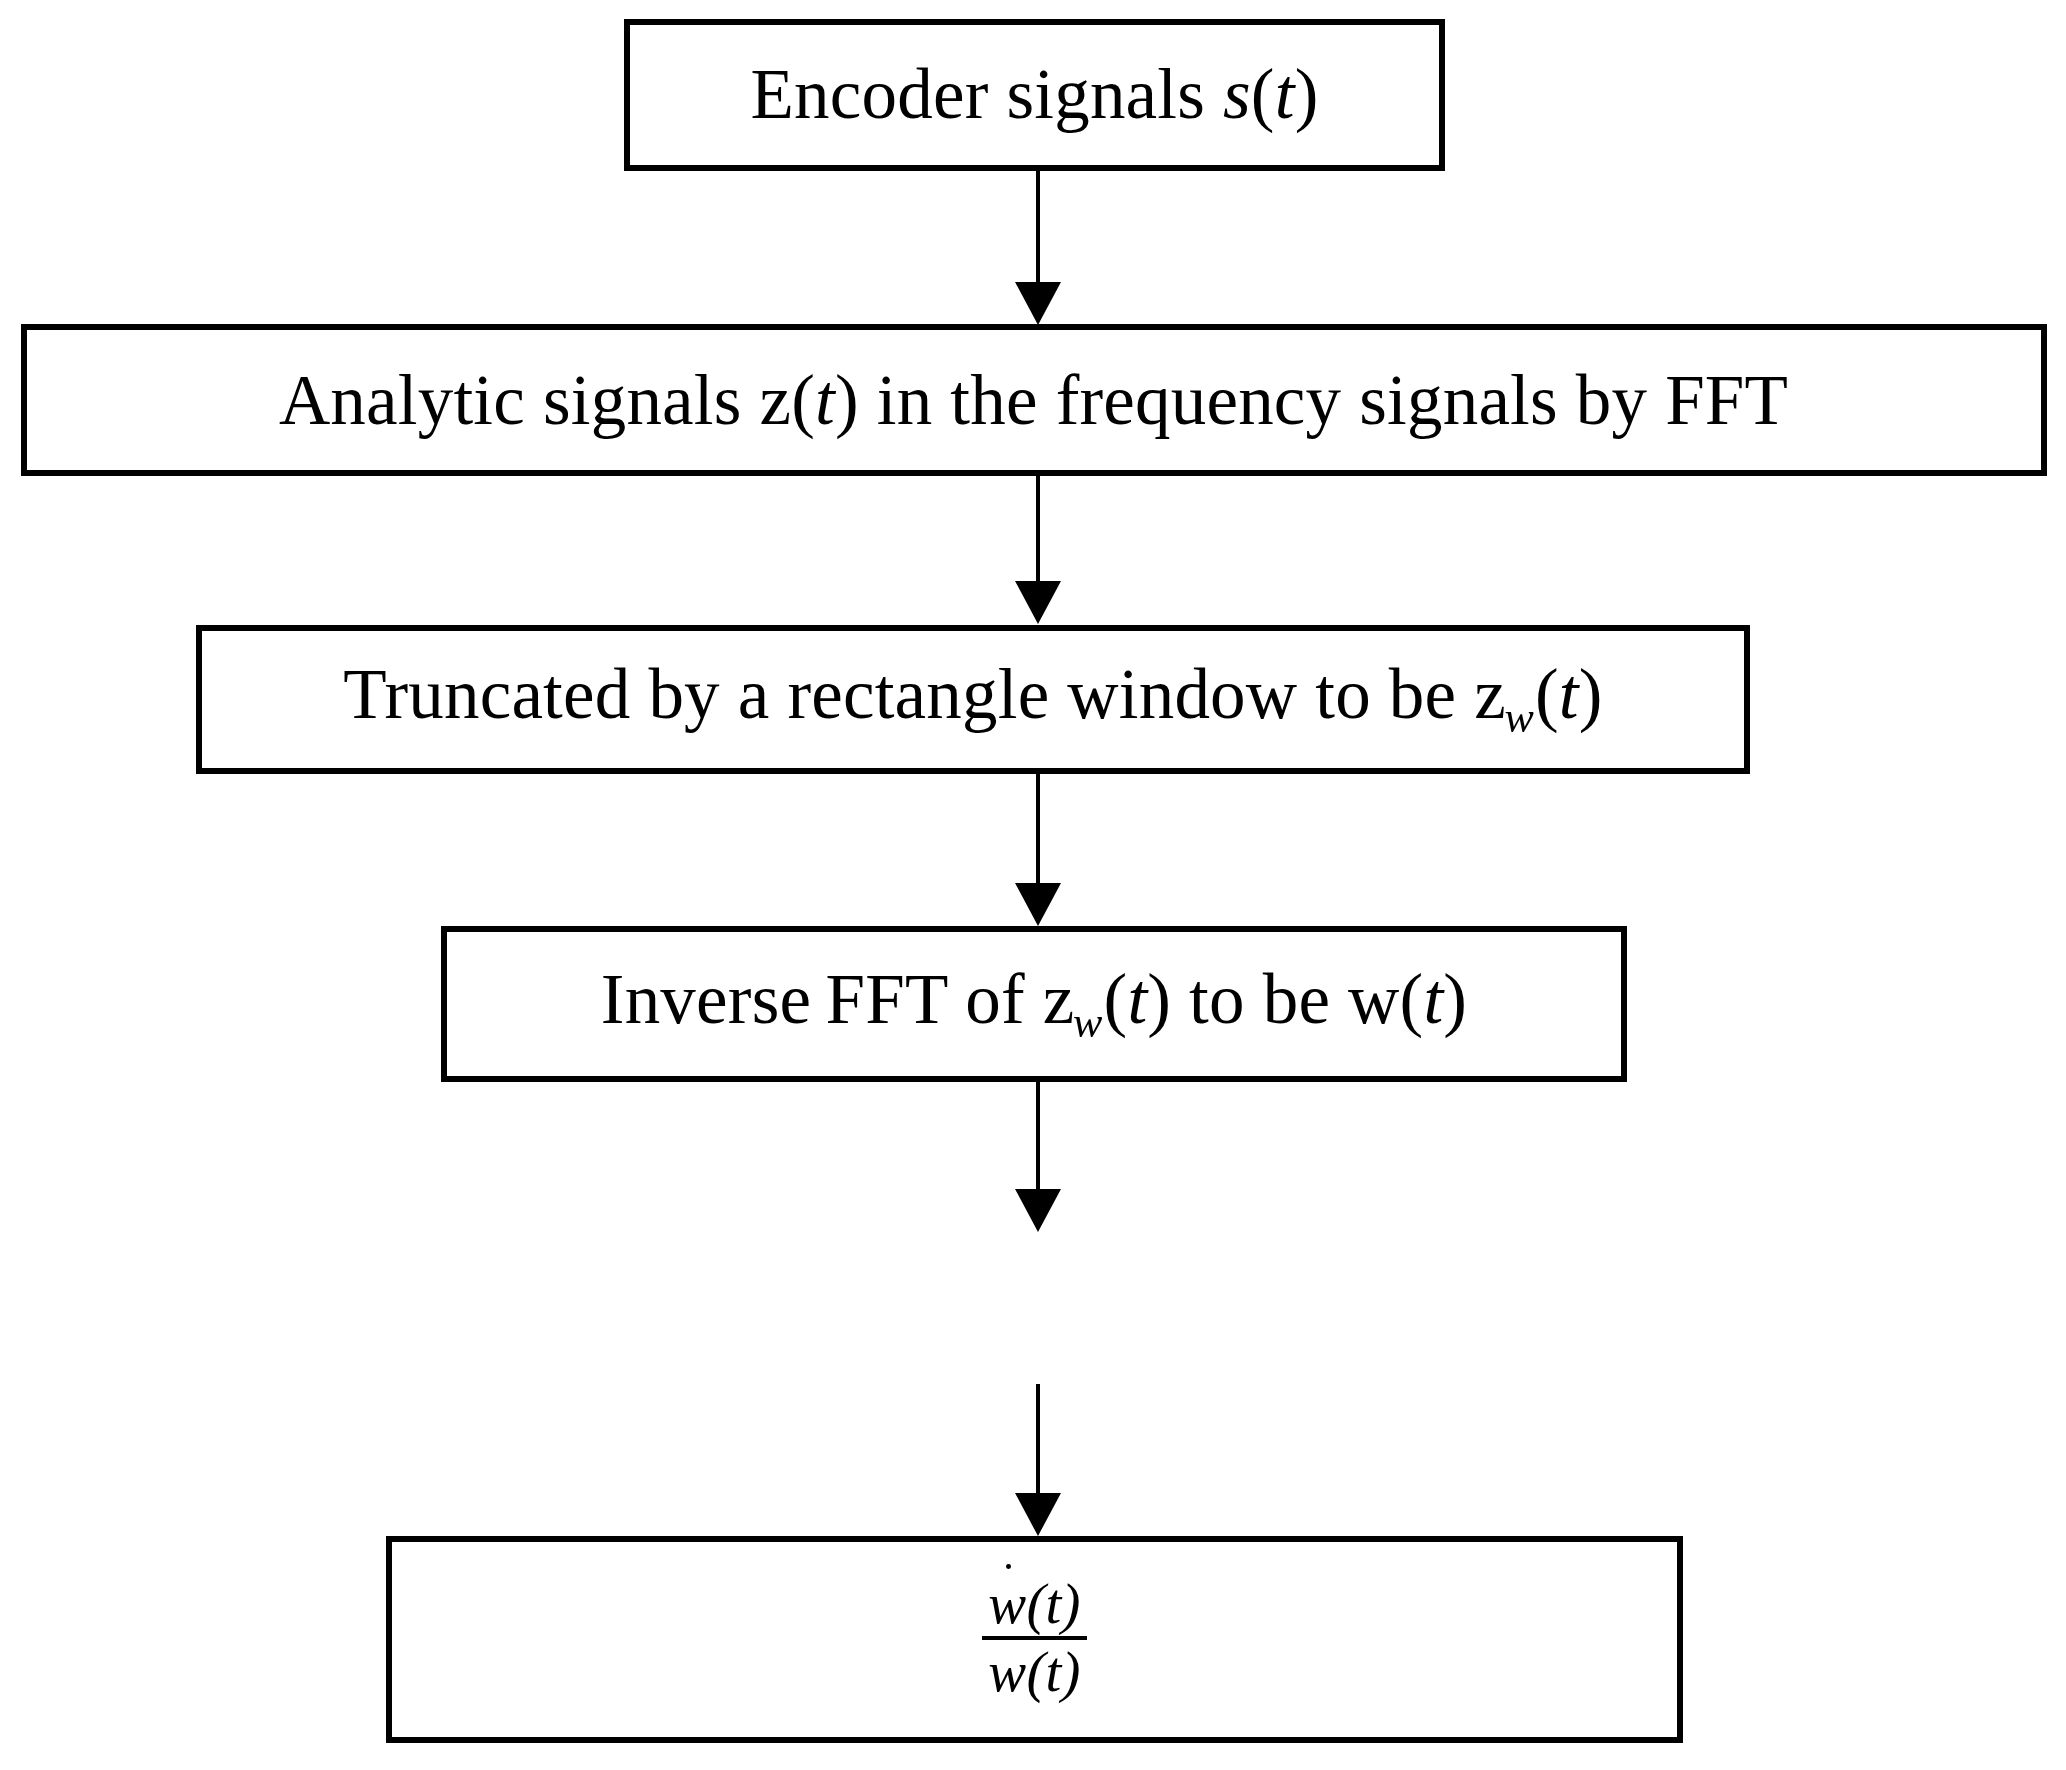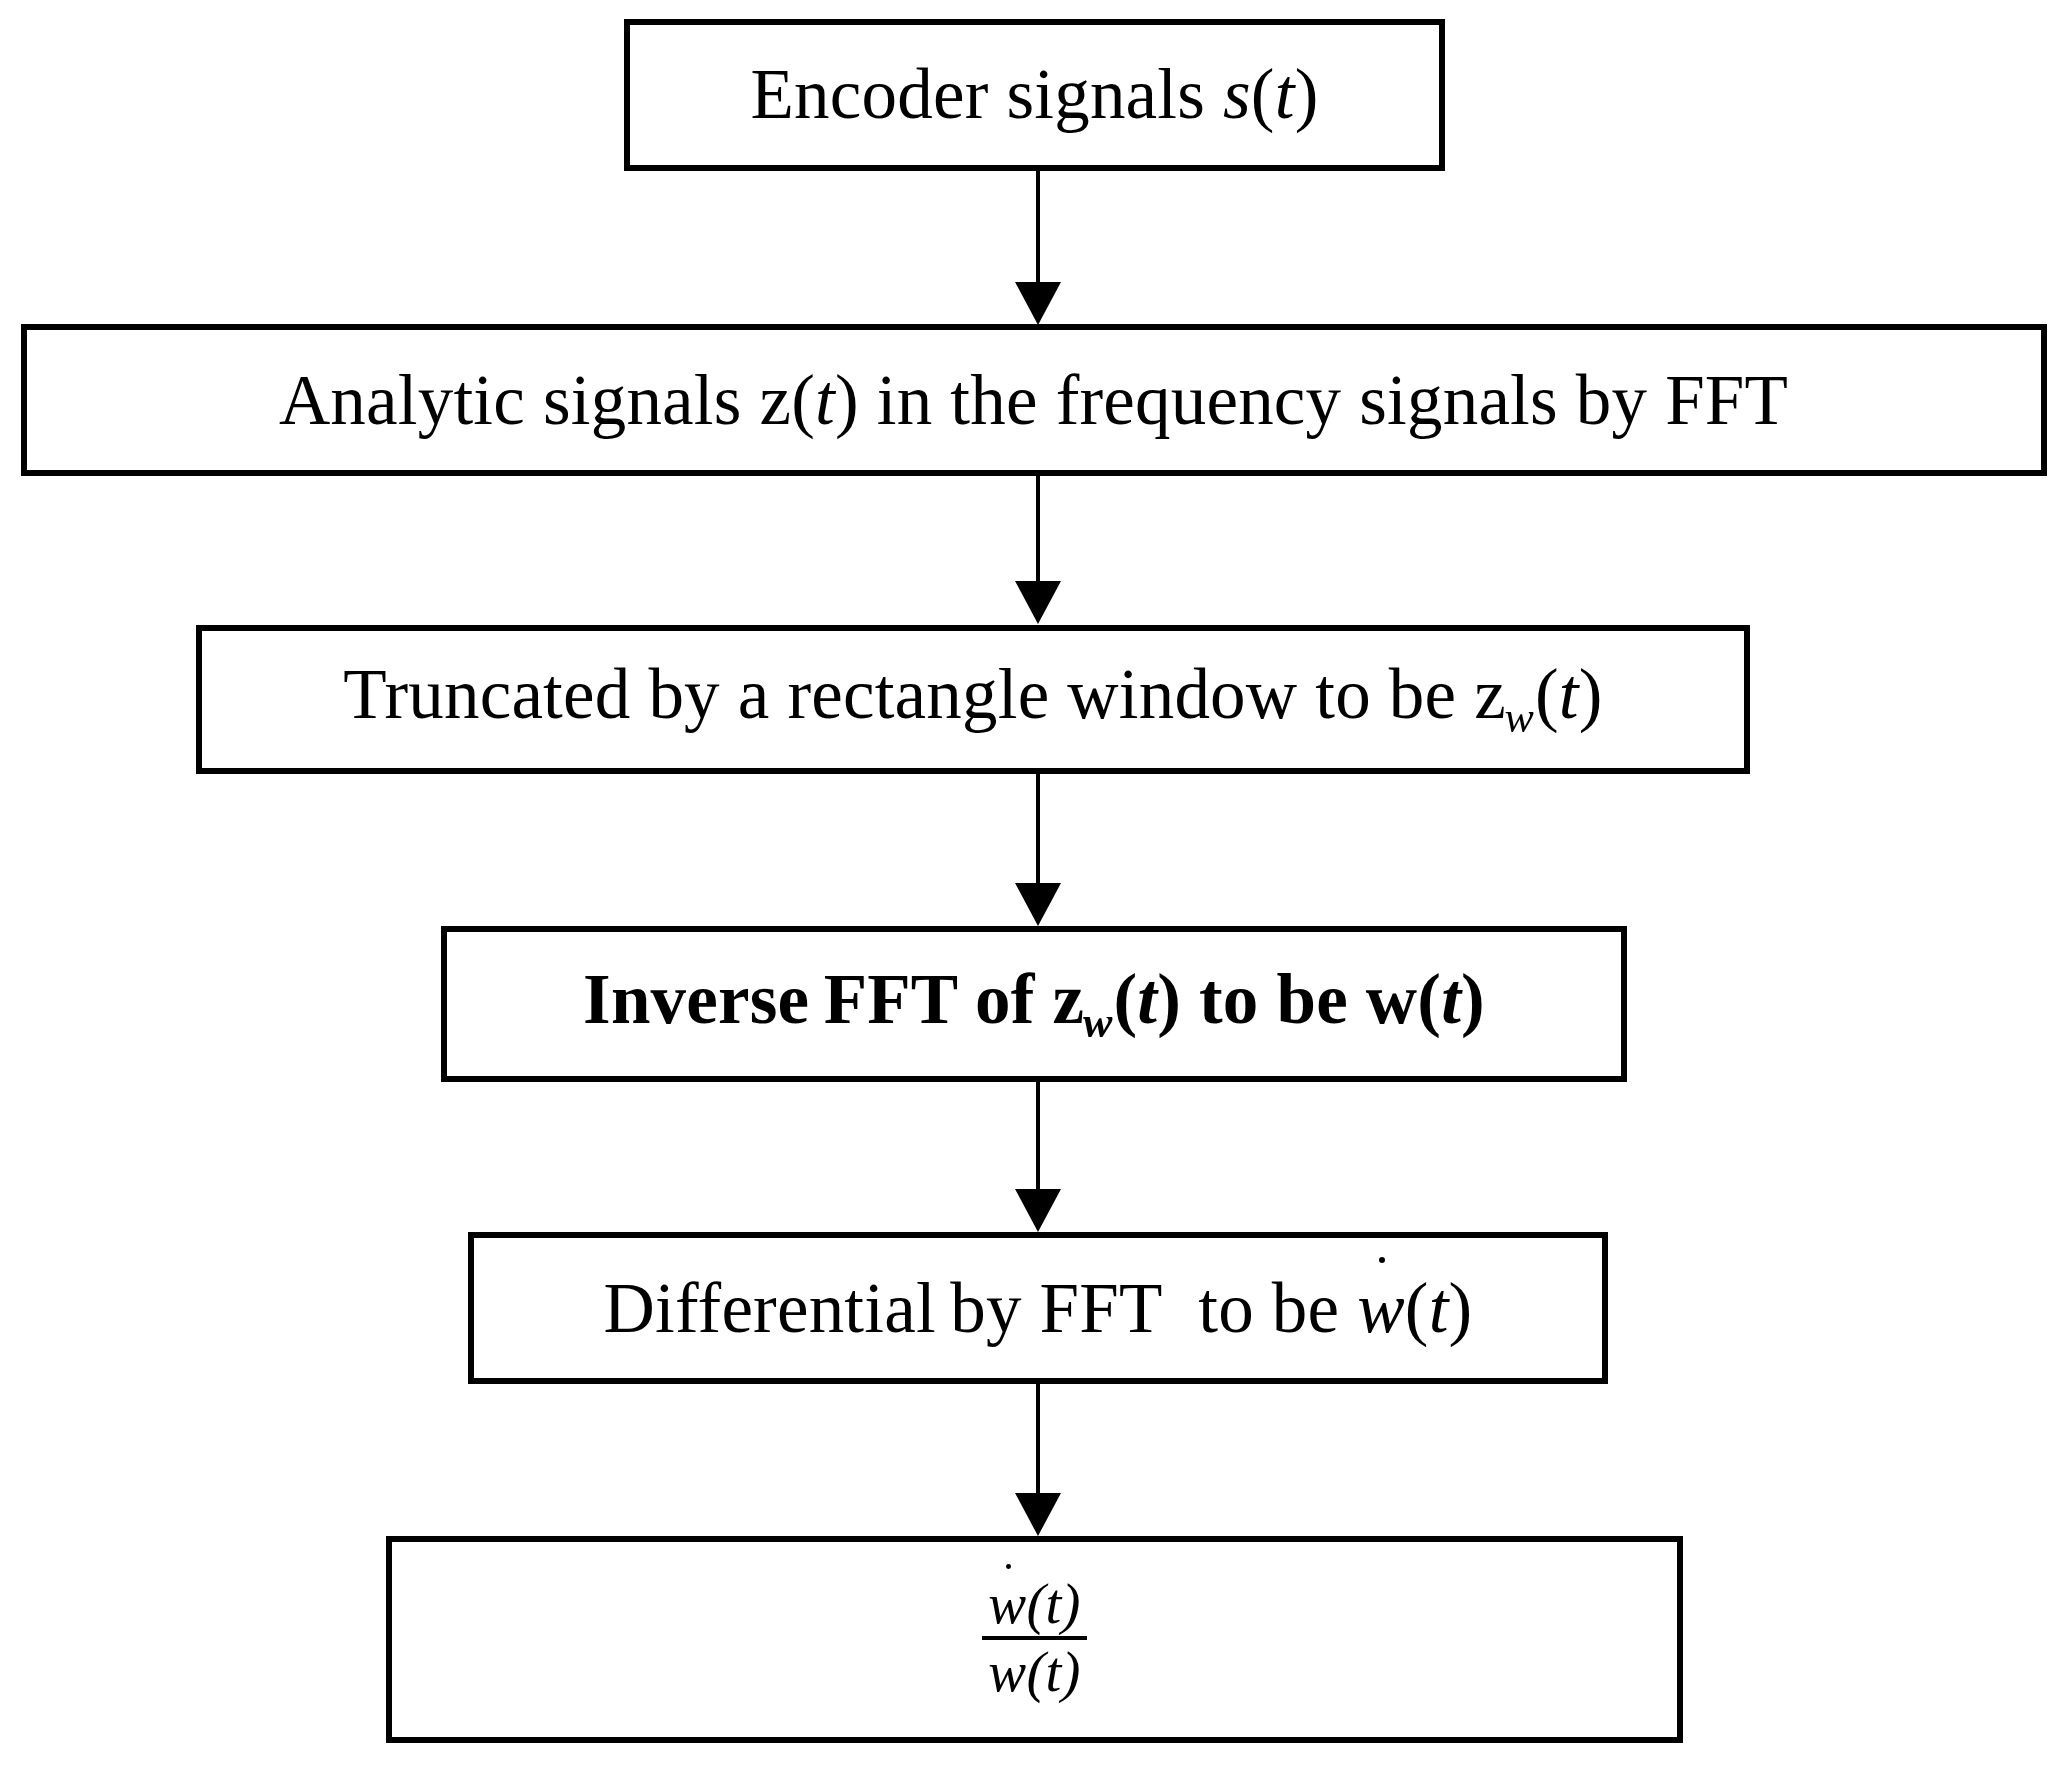--- a/index.html
+++ b/index.html
@@ -131,36 +131,31 @@
     <div class="node-text">
       <span>Truncated by a rectangle window to be&nbsp;</span><span class="up">z</span><span class="sub">w</span><span class="up">(</span><span class="it">t</span><span class="up">)</span>
     </div>
   </div>
 
   <div class="arrow" style="left:1014px; top:774px; width:47px; height:152px;">
     <div class="shaft" style="height:109px;"></div>
     <div class="head"></div>
   </div>
 
-  <div class="node" style="left:441px; top:926px; width:1186px; height:156px;font-weight:bold;">
+  <div class="node" style="left:441px; top:926px; width:1186px; height:156px;">
     <div class="node-text">
       <span>Inverse FFT of&nbsp;</span><span class="up">z</span><span class="sub">w</span><span class="up">(</span><span class="it">t</span><span class="up">)</span><span> to be&nbsp;</span><span class="up">w</span><span class="up">(</span><span class="it">t</span><span class="up">)</span>
     </div>
   </div>
 
   <div class="arrow" style="left:1014px; top:1081px; width:47px; height:151px;">
     <div class="shaft" style="height:108px;"></div>
     <div class="head"></div>
   </div>
 
-  <div class="node" style="left:468px; top:1232px; width:1140px; height:152px;">
-    <div class="node-text">
-      <span>Differential by FFT to be&nbsp;</span><span class="dotw">w</span><span class="up">(</span><span class="it">t</span><span class="up">)</span>
-    </div>
-  </div>
 
   <div class="arrow" style="left:1014px; top:1384px; width:47px; height:152px;">
     <div class="shaft" style="height:109px;"></div>
     <div class="head"></div>
   </div>
 
   <div class="node" style="left:386px; top:1536px; width:1297px; height:207px;">
     <div class="node-text">
       <span class="frac">
           <span class="num"><span class="dotw">w</span><span class="it">(</span><span class="it">t</span><span class="it">)</span></span>

